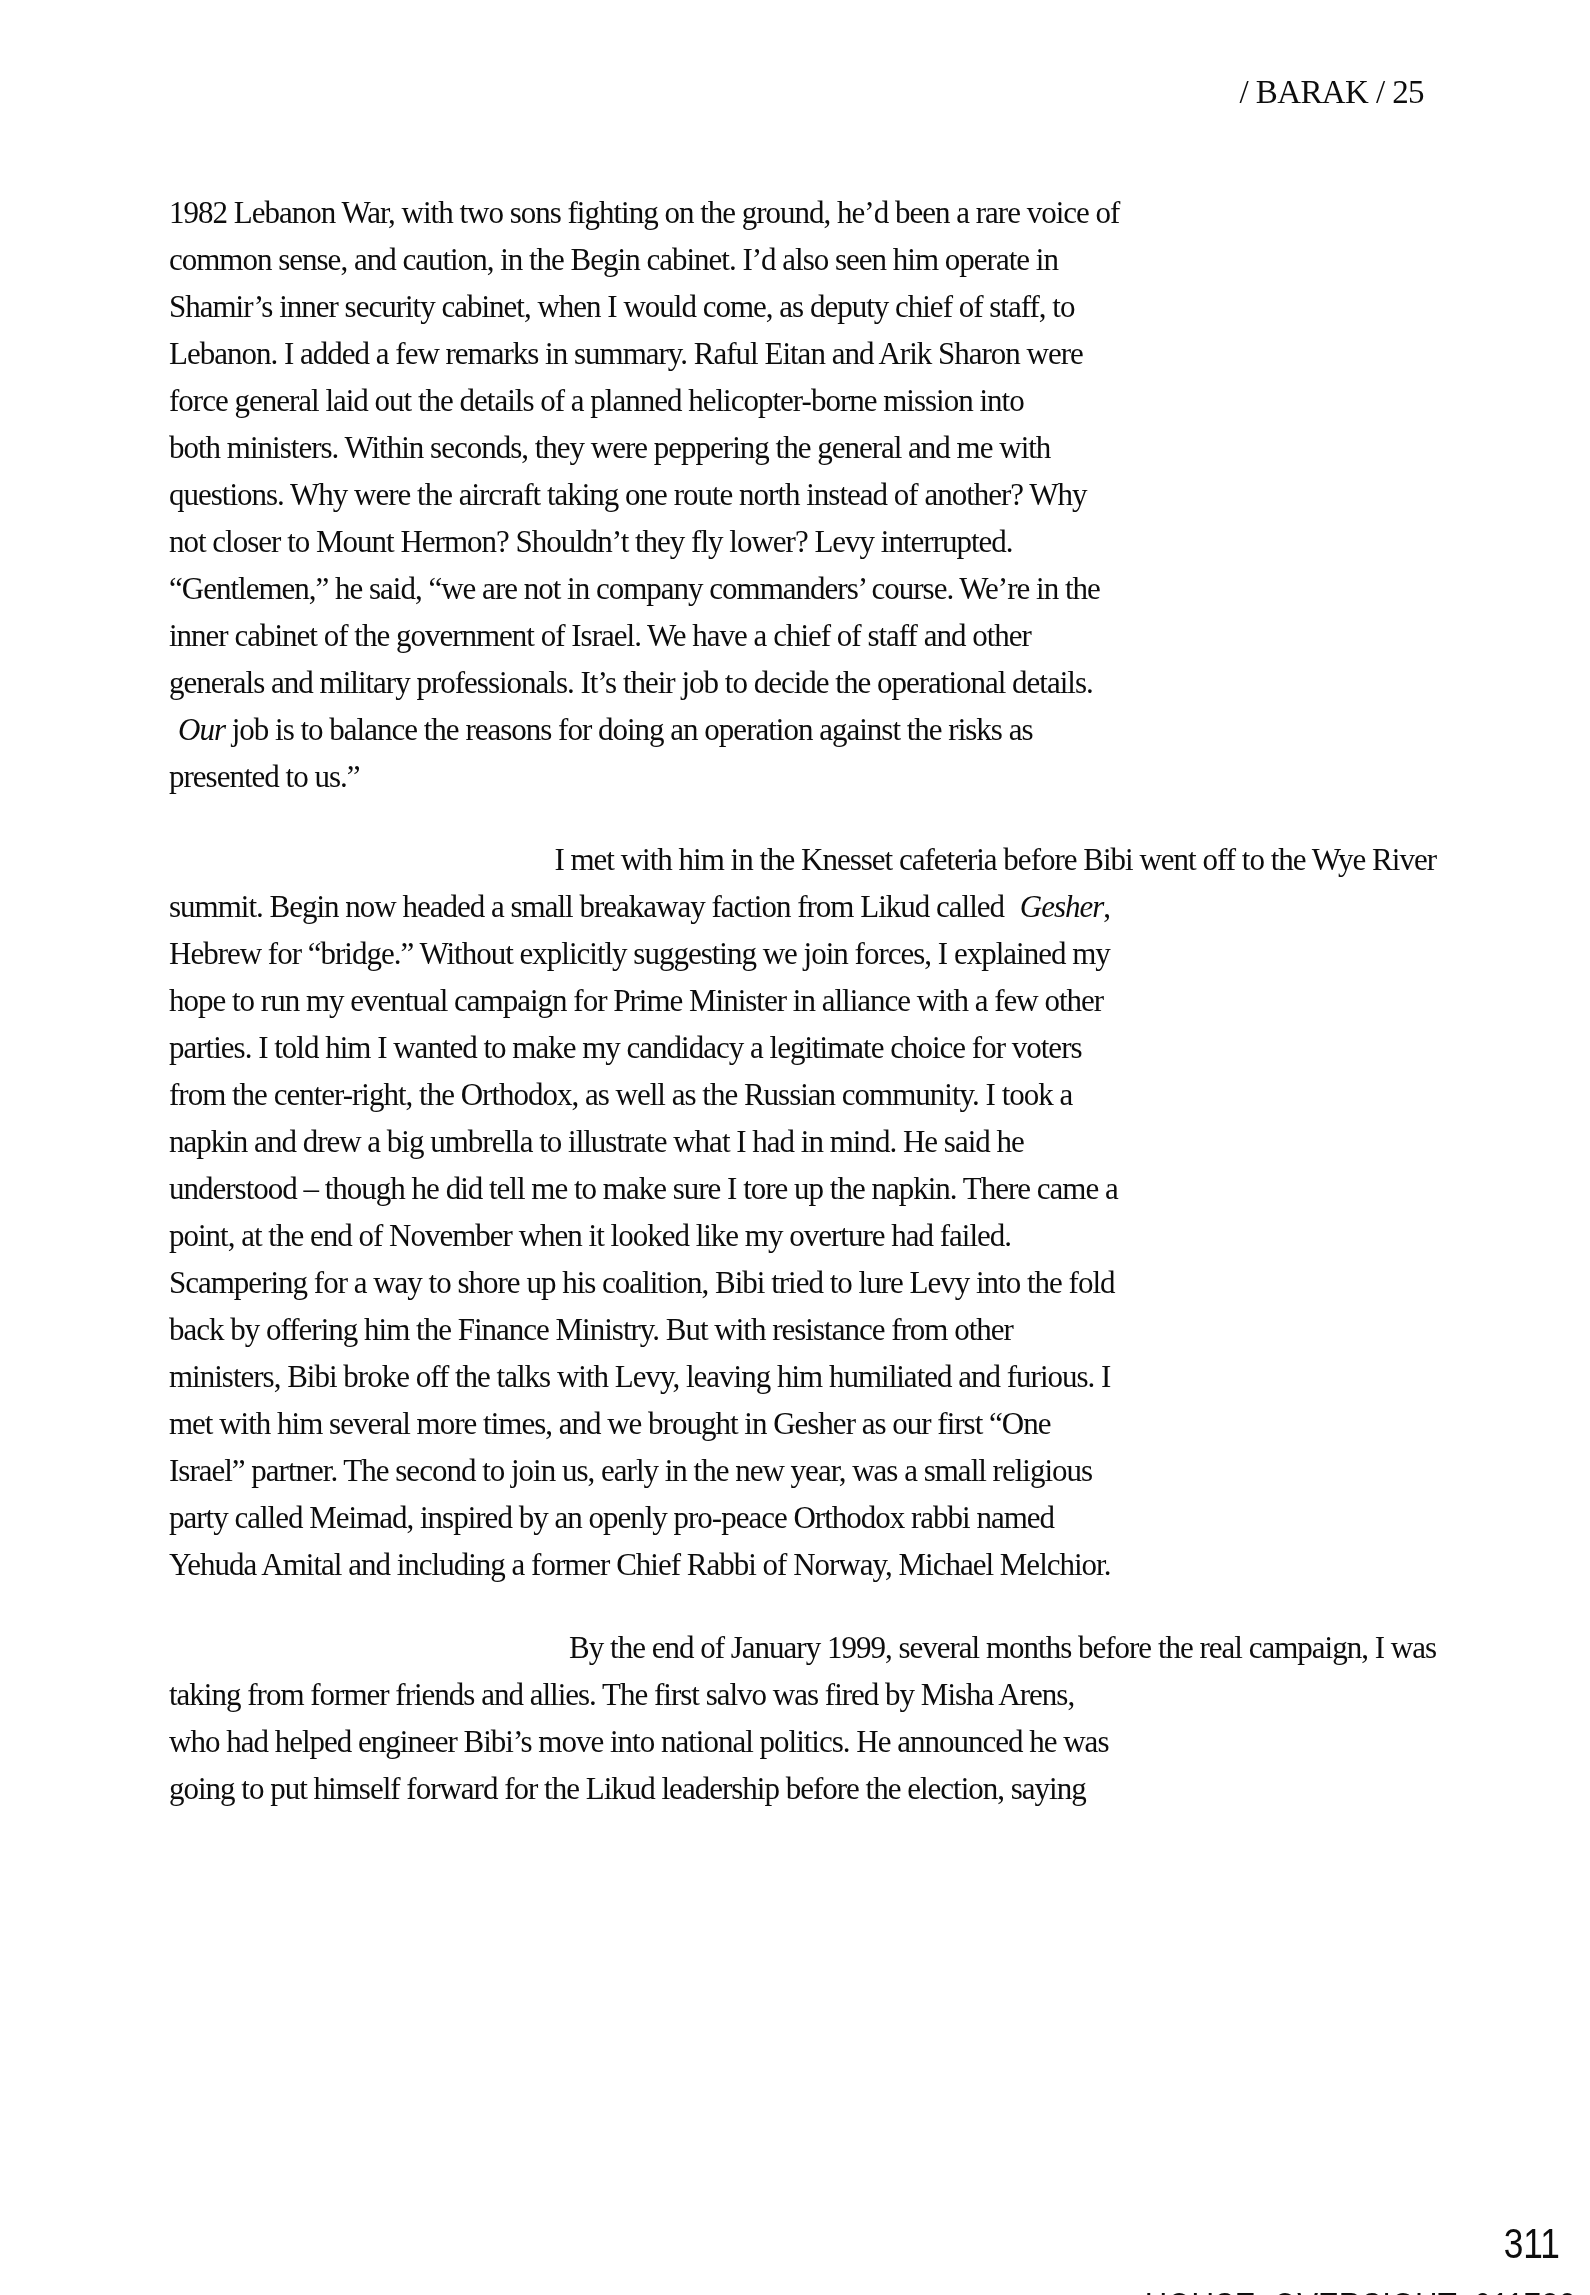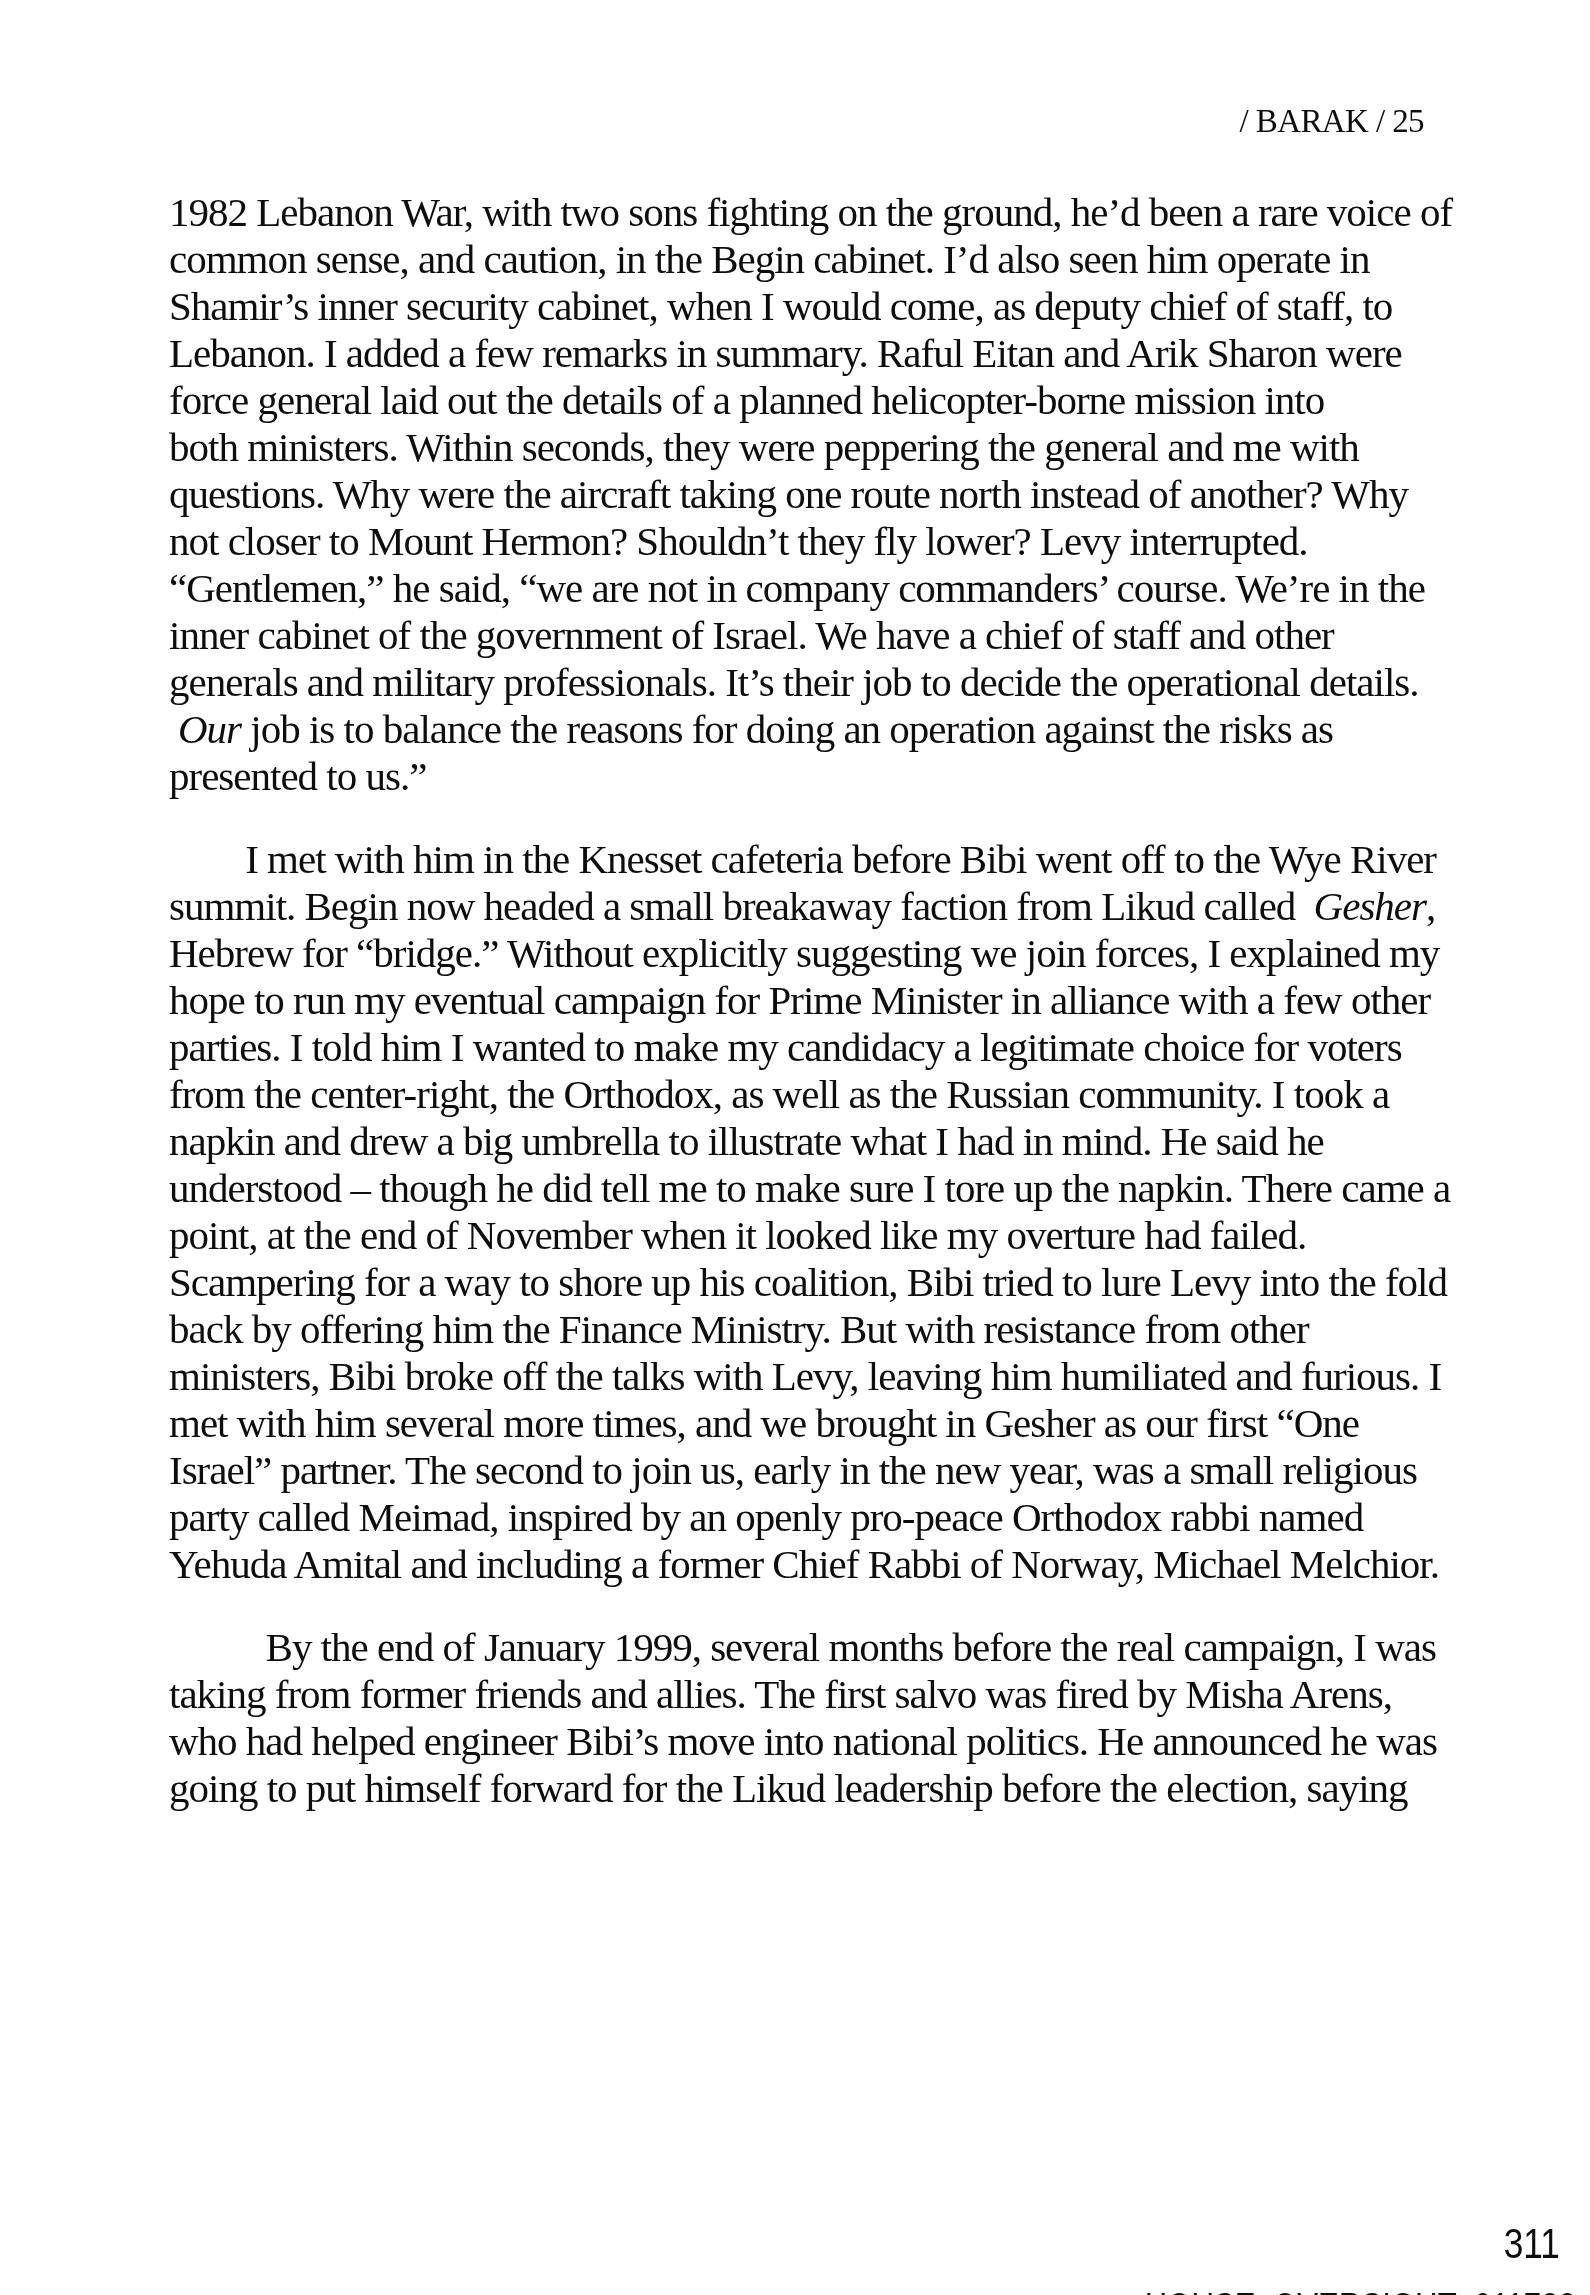--- a/index.html
+++ b/index.html
@@ -11,37 +11,37 @@
     position: relative;
     width: 1591px;
     height: 2295px;
     background: #ffffff;
     overflow: hidden;
     font-family: "Liberation Serif", "DejaVu Serif", serif;
     color: #0d0d0d;
   }
   .running-header {
     position: absolute;
-    top: 105px;
+    top: 76px;
     right: 167px;
     font-size: 33px;
     line-height: 33px;
     letter-spacing: -0.6px;
     white-space: pre;
   }
   .body-text {
     position: absolute;
     left: 169px;
     top: 189px;
     width: 1267px;
   }
   .paragraph { margin: 0; }
   .paragraph + .paragraph { margin-top: 36px; }
   .line {
-    font-size: 41px;
+    font-size: 31px;
     line-height: 47px;
     letter-spacing: -1px;
     white-space: pre;
   }
   .paragraph.indented .line:first-child { padding-left: 50px; text-align: right; }
   .italic { font-style: italic; margin-left: 9px; }
   .page-number-stamp {
     position: absolute;
     top: 2181px;
     right: 31px;

